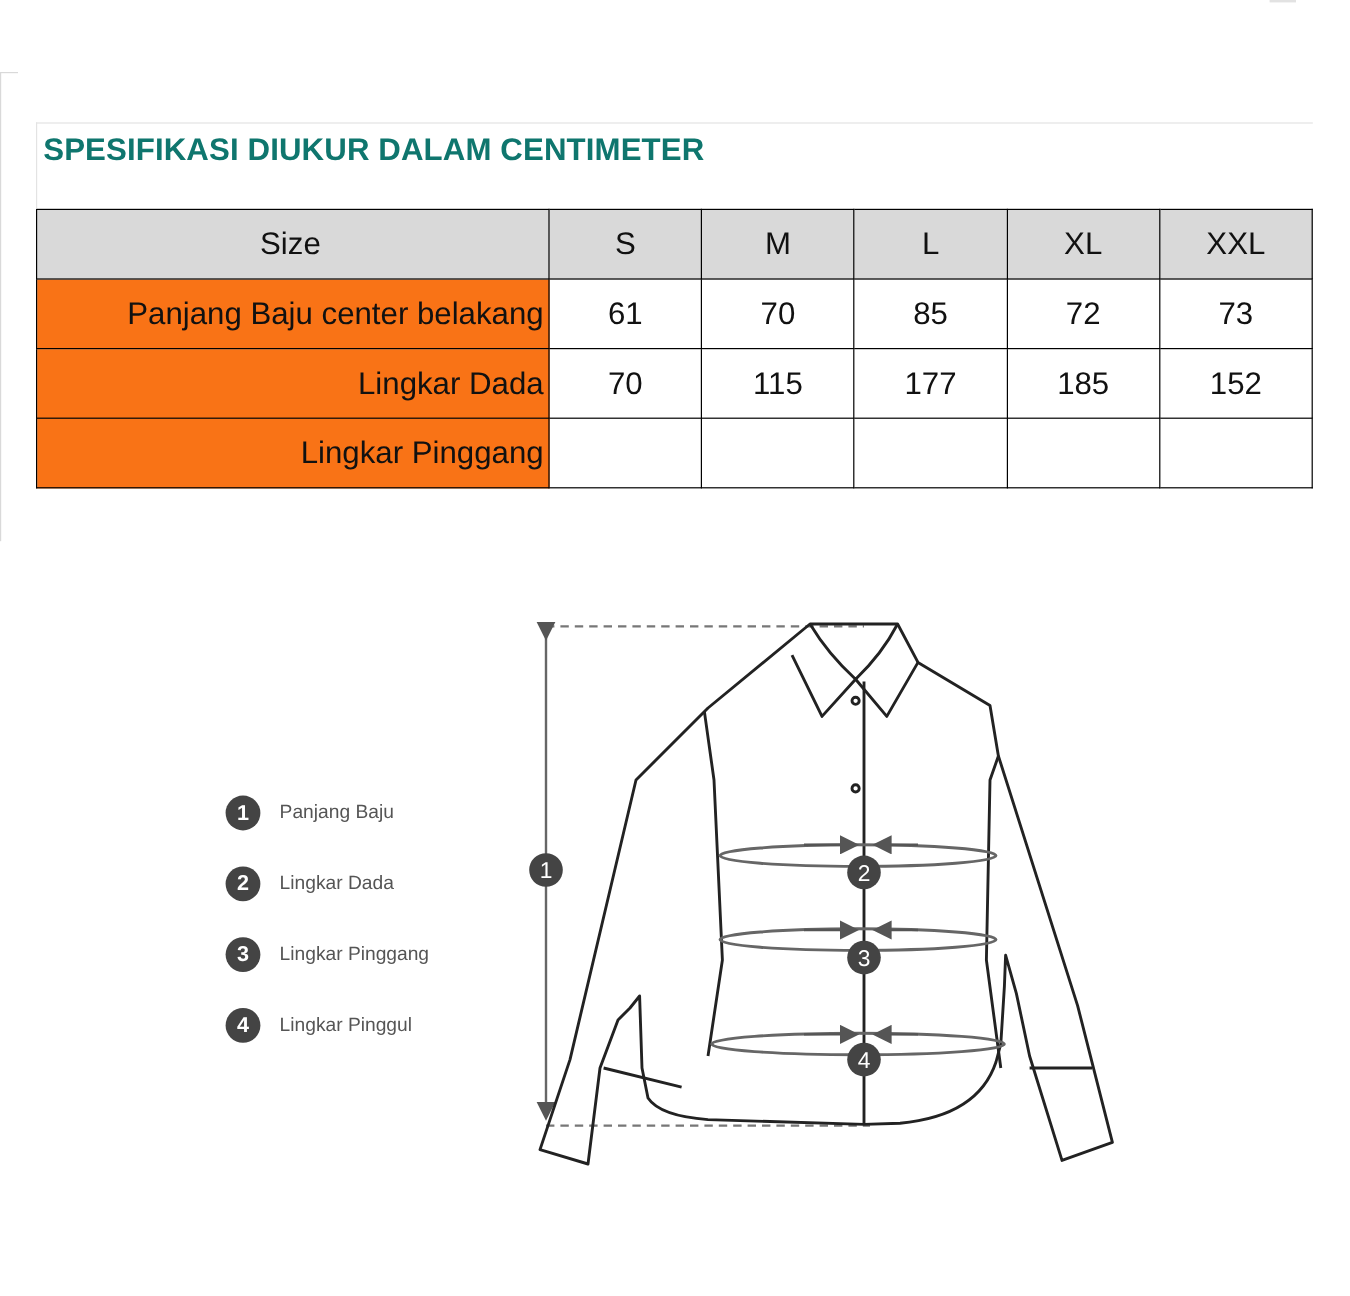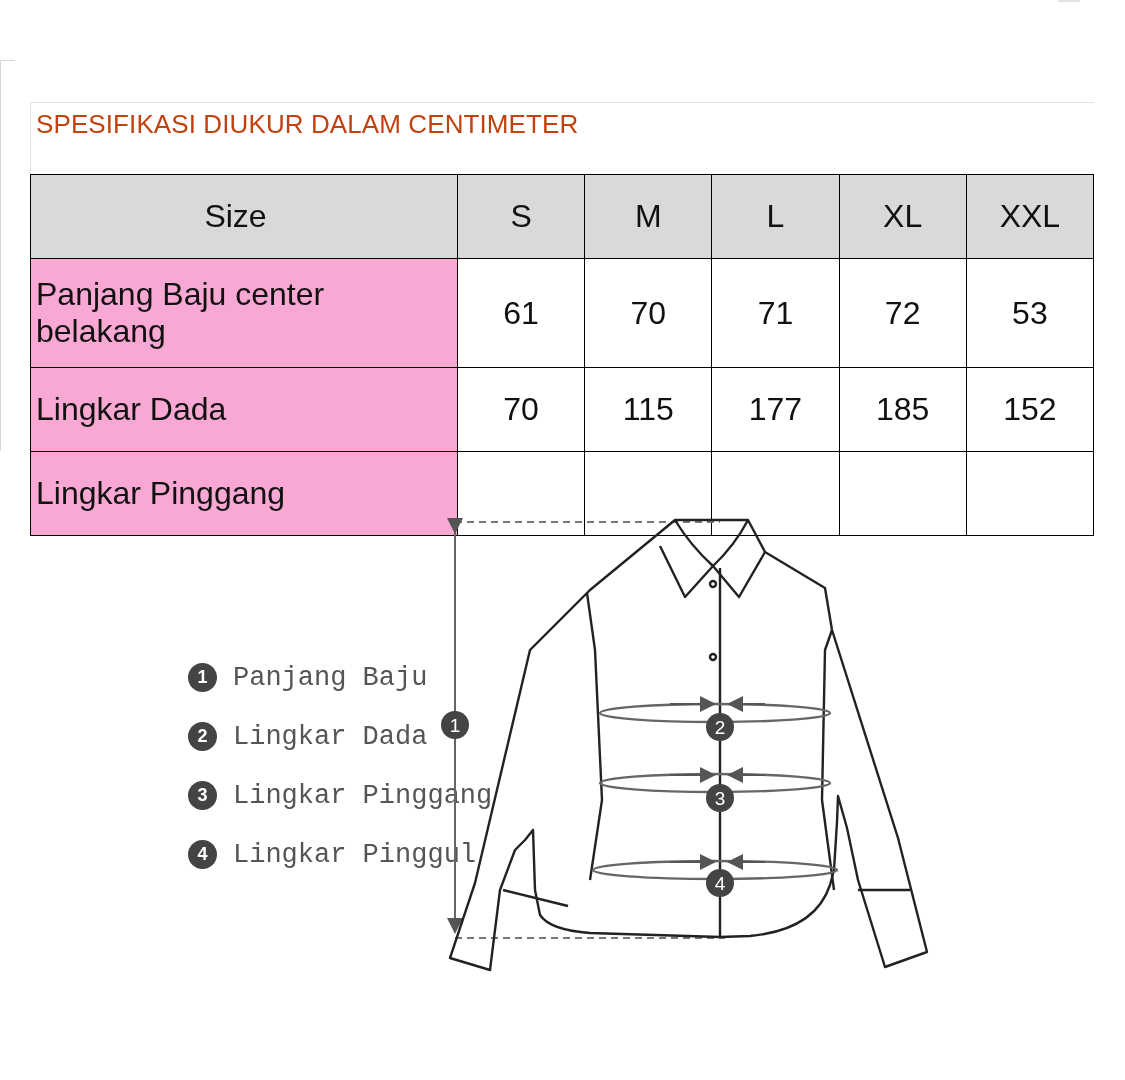--- a/index.html
+++ b/index.html
@@ -1,31 +1,31 @@
 <!DOCTYPE html>
 <html><head>
 <meta charset="utf-8">
 <style>
   html, body { margin:0; padding:0; background:#ffffff; }
   body { width:1125px; height:1080px; position:relative; overflow:hidden; font-family:"Liberation Sans", sans-serif; }
   .edge-left { position:absolute; left:0; top:60px; width:14px; height:390px; border-top:1px solid #d9d9d9; border-left:1px solid #d9d9d9; }
   .edge-topright { position:absolute; left:1058px; top:0; width:22px; height:2px; background:#e2e2e2; }
   .sheet { position:absolute; left:30px; top:102px; width:1064px; }
   .title-row { height:71px; border-top:1px solid #e3e3e3; border-left:1px solid #e3e3e3; position:relative; }
-  .title { position:absolute; left:5px; top:6px; font-weight:normal; font-size:26px; color:#c2410c; letter-spacing:0.1px; }
+  .title { position:absolute; left:5px; top:6px; font-weight:bold; font-size:26px; color:#0f766e; letter-spacing:0.1px; }
   table.spec { border-collapse:collapse; width:1064px; table-layout:fixed; }
-  table.spec td { border:1px solid #000; height:49px; padding:17px; font-size:32px; color:#111; text-align:center; vertical-align:middle; }
+  table.spec td { border:1px solid #000; height:49px; padding:4px; font-size:26px; color:#111; text-align:center; vertical-align:middle; }
   table.spec tr.head td { background:#d9d9d9; }
-  table.spec td.label { background:#f9a8d4; text-align:left; padding-left:5px; }
+  table.spec td.label { background:#f97316; text-align:right; padding-left:5px; }
   table.spec tr.head td.label { text-align:center; padding-left:0; }
   .col-label { width:427px; }
   .legend { position:absolute; left:188px; top:648px; }
   .legend-item { display:flex; align-items:center; height:59px; }
   .badge { width:29px; height:29px; border-radius:50%; background:#444; color:#fff; font-weight:bold; font-size:18px; display:flex; align-items:center; justify-content:center; margin-right:16px; }
-  .legend-text { font-size:27px; color:#555;font-family:Liberation Mono, monospace; }
+  .legend-text { font-size:16px; color:#555; }
   .diagram { position:absolute; left:430px; top:500px; }
 </style>
 </head>
 <body>
 
 <div class="edge-left"></div>
 <div class="edge-topright"></div>
 
 <div class="sheet">
   <div class="title-row">
@@ -46,23 +46,23 @@
       <td>S</td>
       <td>M</td>
       <td>L</td>
       <td>XL</td>
       <td>XXL</td>
     </tr>
     <tr>
       <td class="label">Panjang Baju center belakang</td>
       <td>61</td>
       <td>70</td>
-      <td>71</td>
+      <td>85</td>
       <td>72</td>
-      <td>53</td>
+      <td>73</td>
     </tr>
     <tr>
       <td class="label">Lingkar Dada</td>
       <td>70</td>
       <td>115</td>
       <td>177</td>
       <td>185</td>
       <td>152</td>
     </tr>
     <tr>

